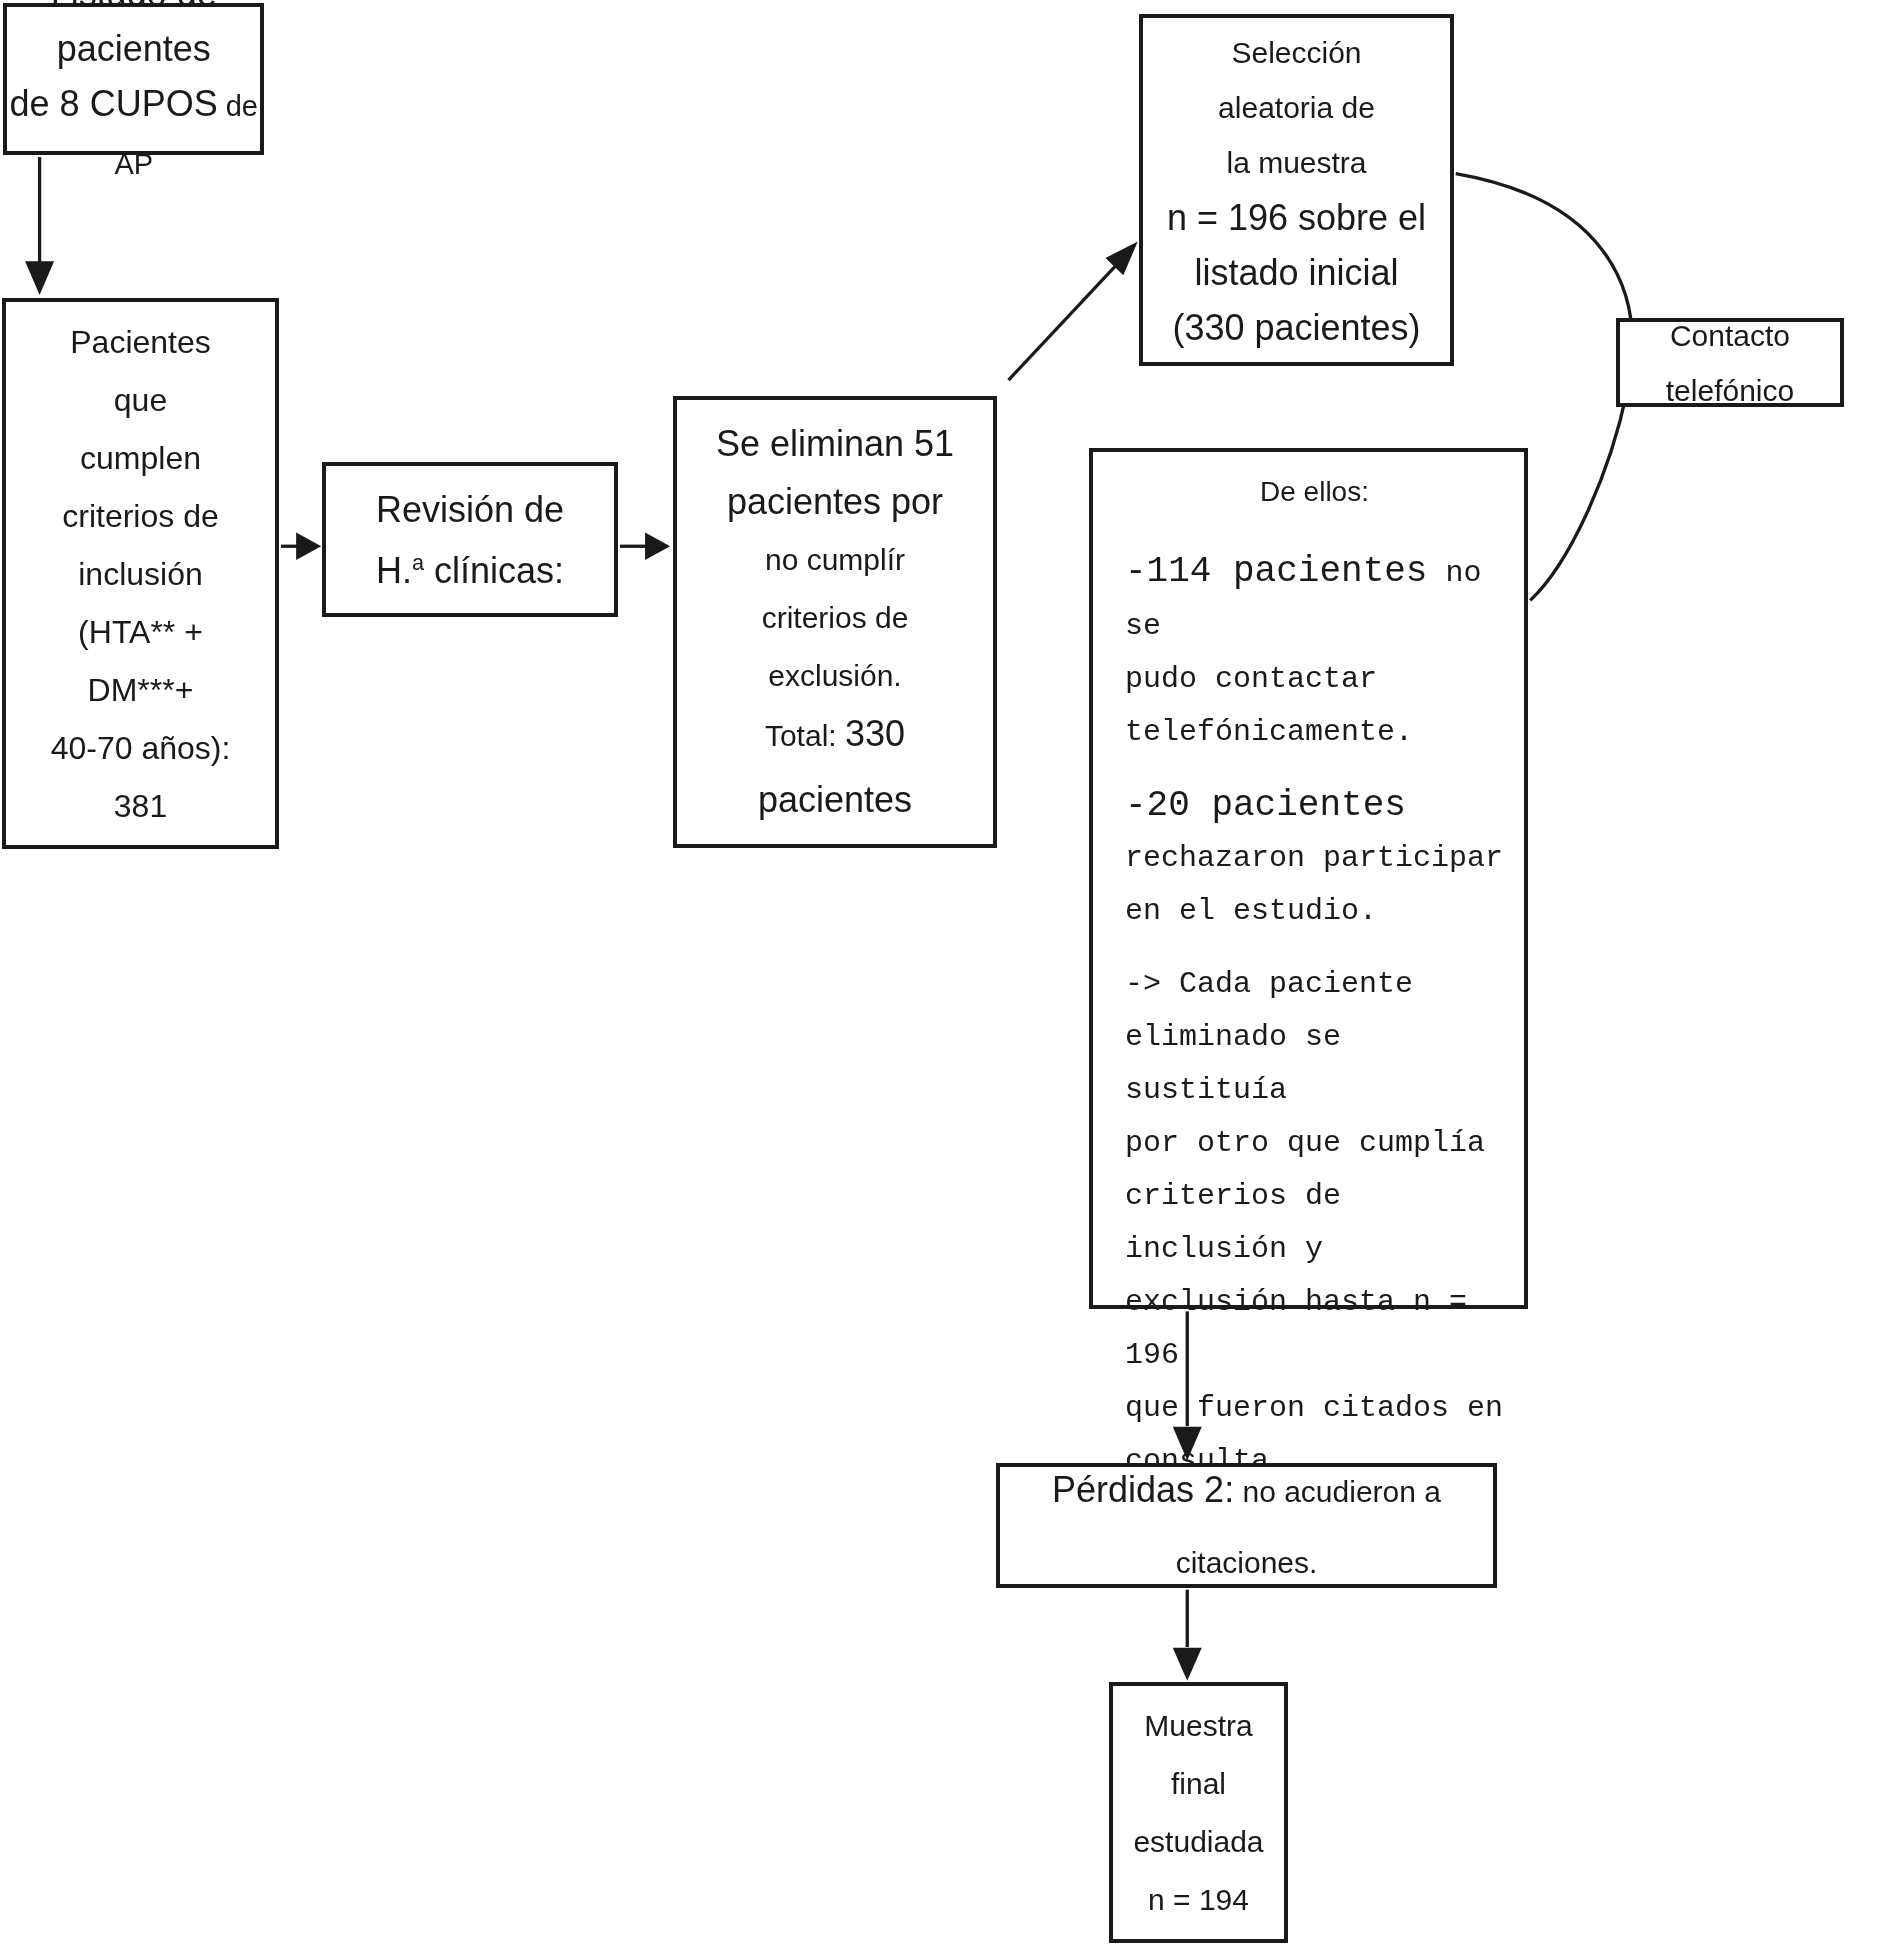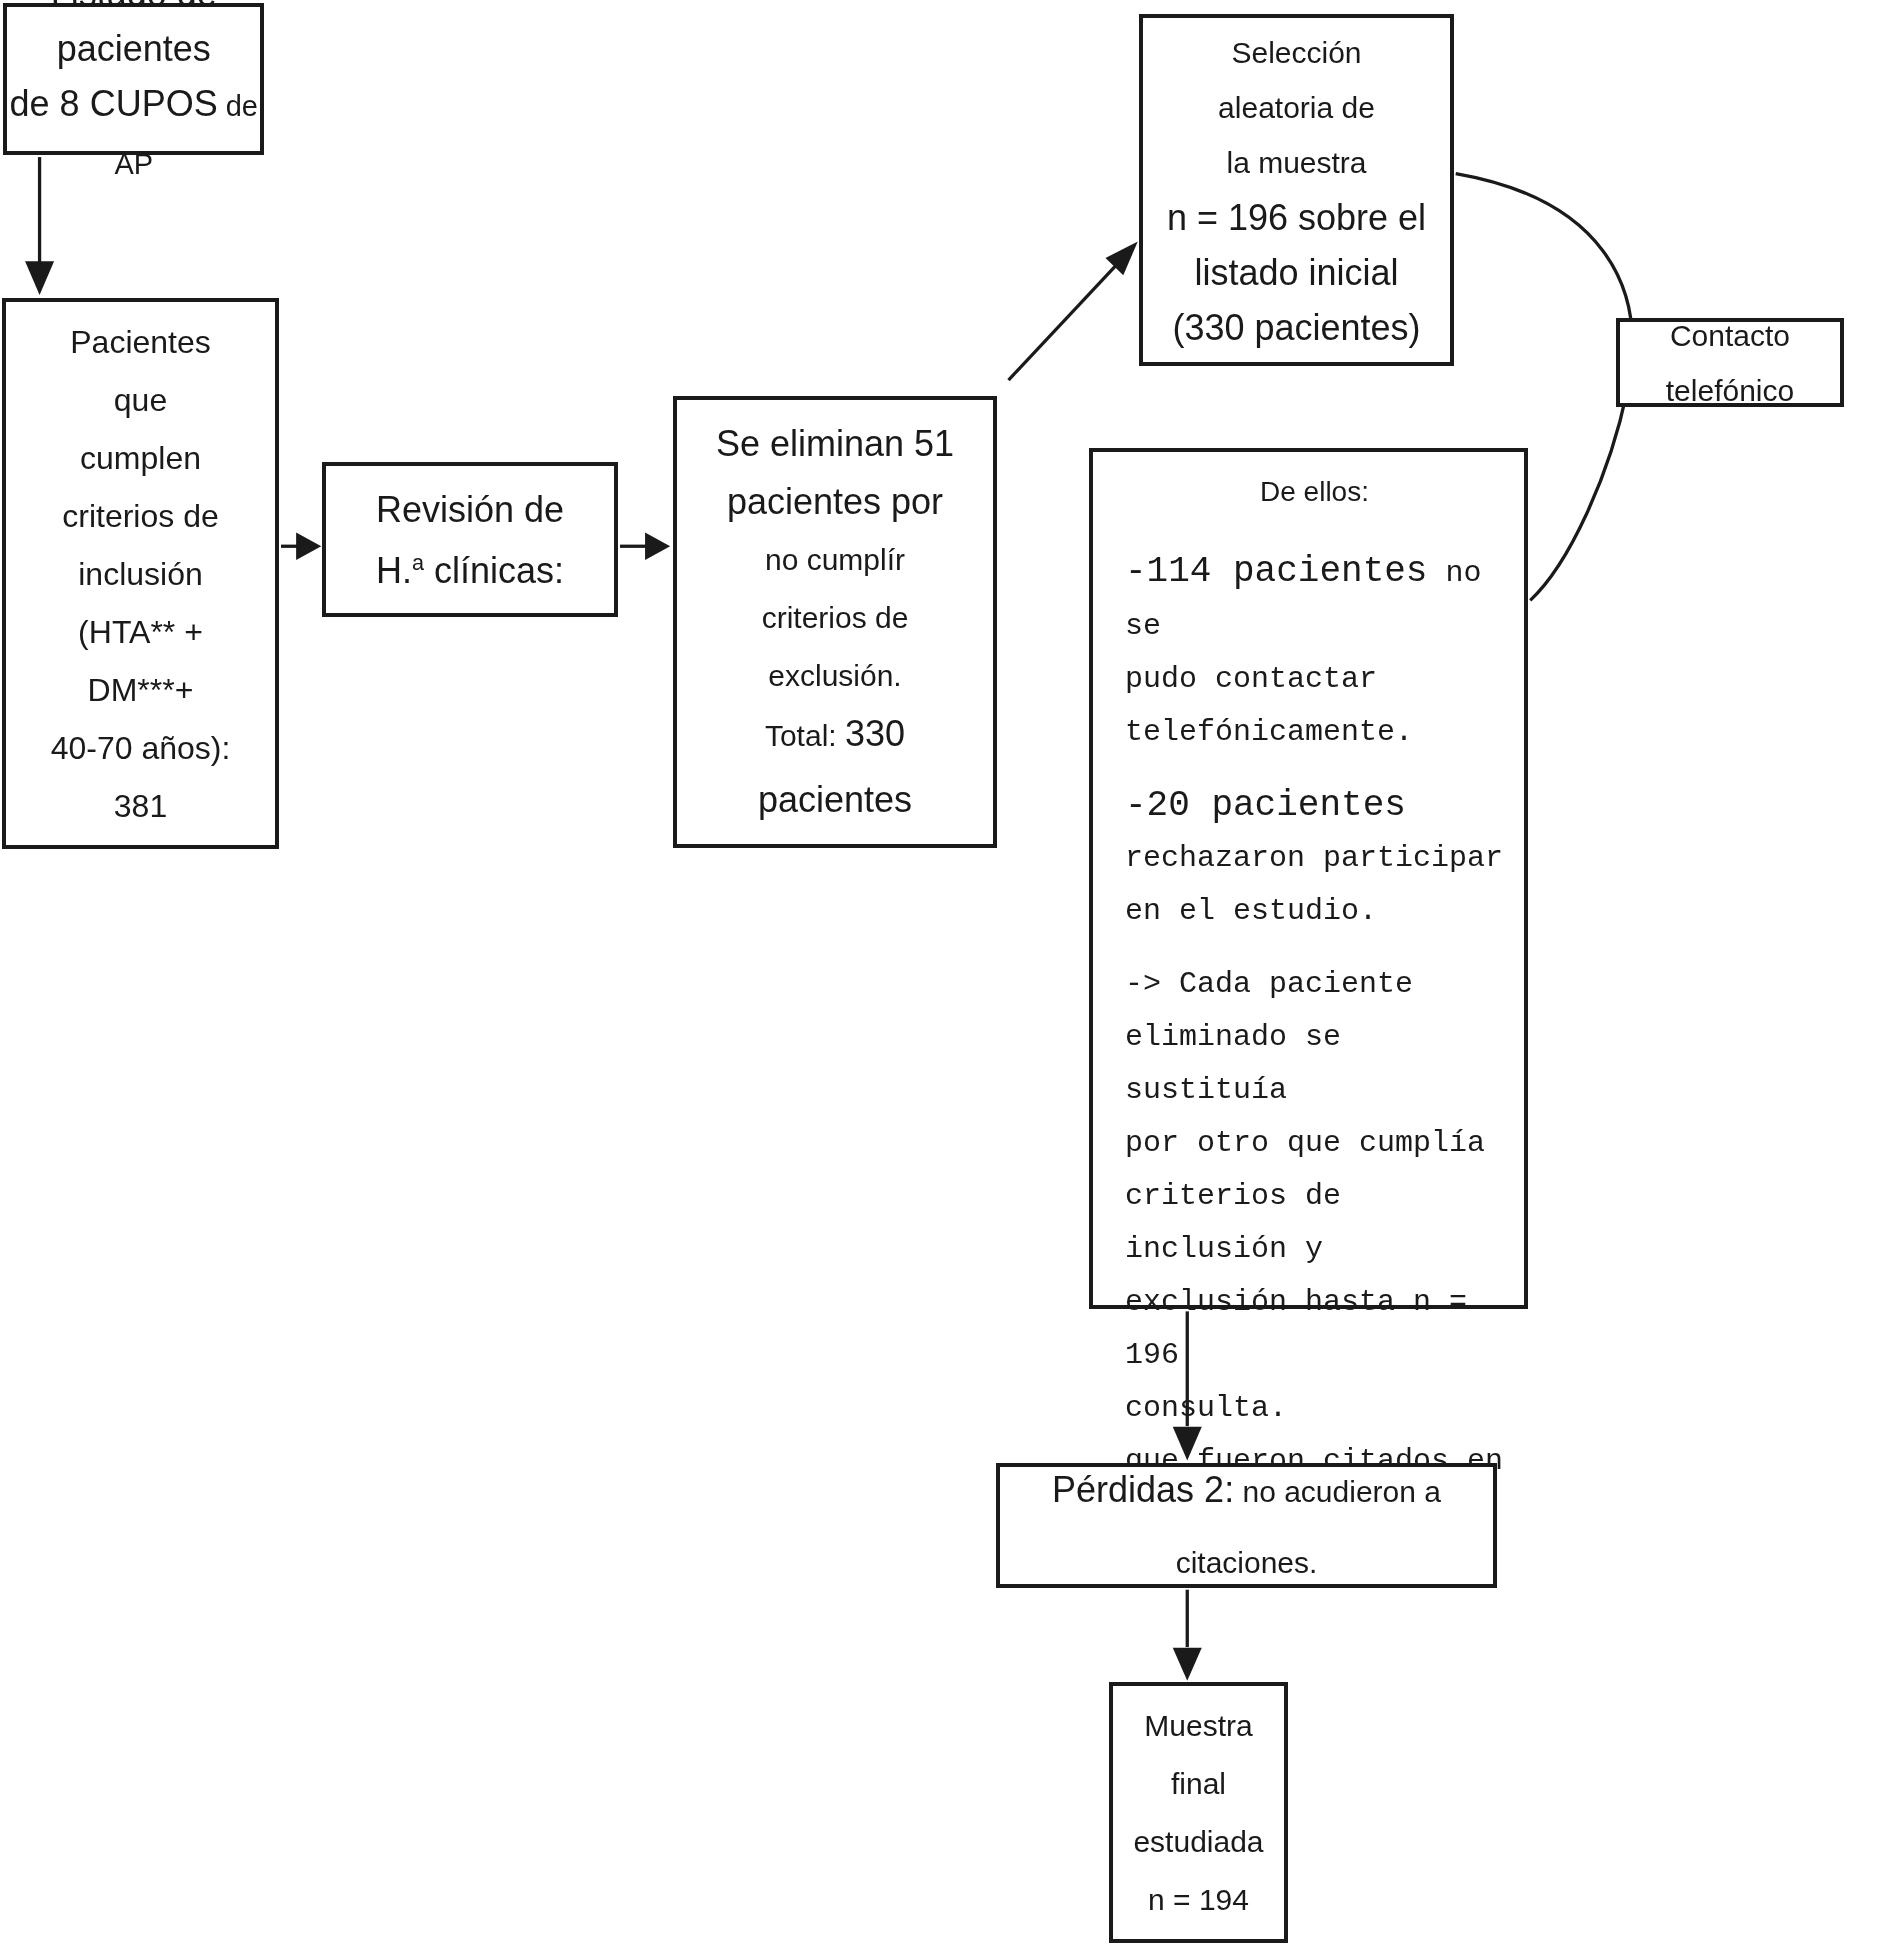--- a/index.html
+++ b/index.html
@@ -127,22 +127,22 @@
       <span class="line t-lg">-20 pacientes</span>
       <span class="line">rechazaron participar</span>
       <span class="line">en el estudio.</span>
     </div>
     <div class="para">
       <span class="line">-&gt; Cada paciente</span>
       <span class="line">eliminado se sustituía</span>
       <span class="line">por otro que cumplía</span>
       <span class="line">criterios de inclusión y</span>
       <span class="line">exclusión hasta n = 196</span>
+      <span class="line">que fueron citados en</span>
       <span class="line">consulta.</span>
-      <span class="line">que fueron citados en</span>
     </div>
   </div>
 
   <div class="box" id="box-perdidas">
     <span class="line"><span class="t-lg">Pérdidas 2:</span><span class="t-sm"> no acudieron a</span></span>
     <span class="line t-sm">citaciones.</span>
   </div>
 
   <div class="box" id="box-muestra">
     <span class="line">Muestra</span>

